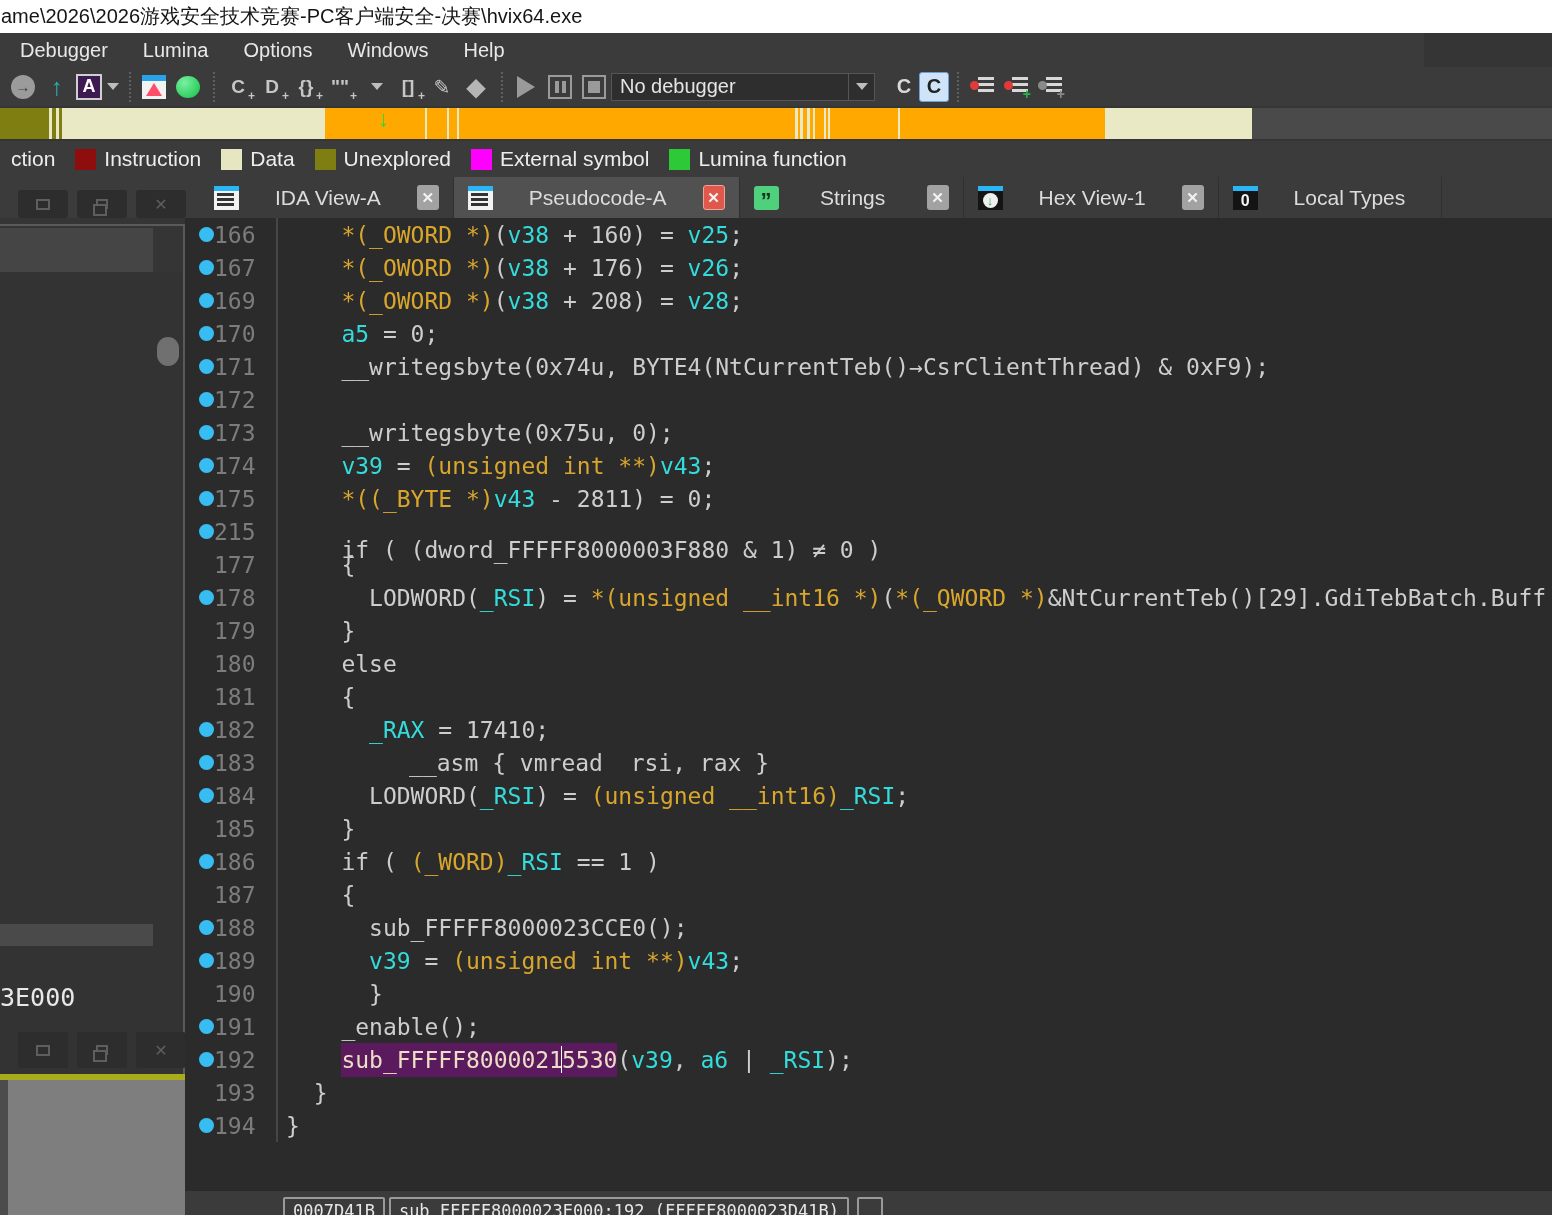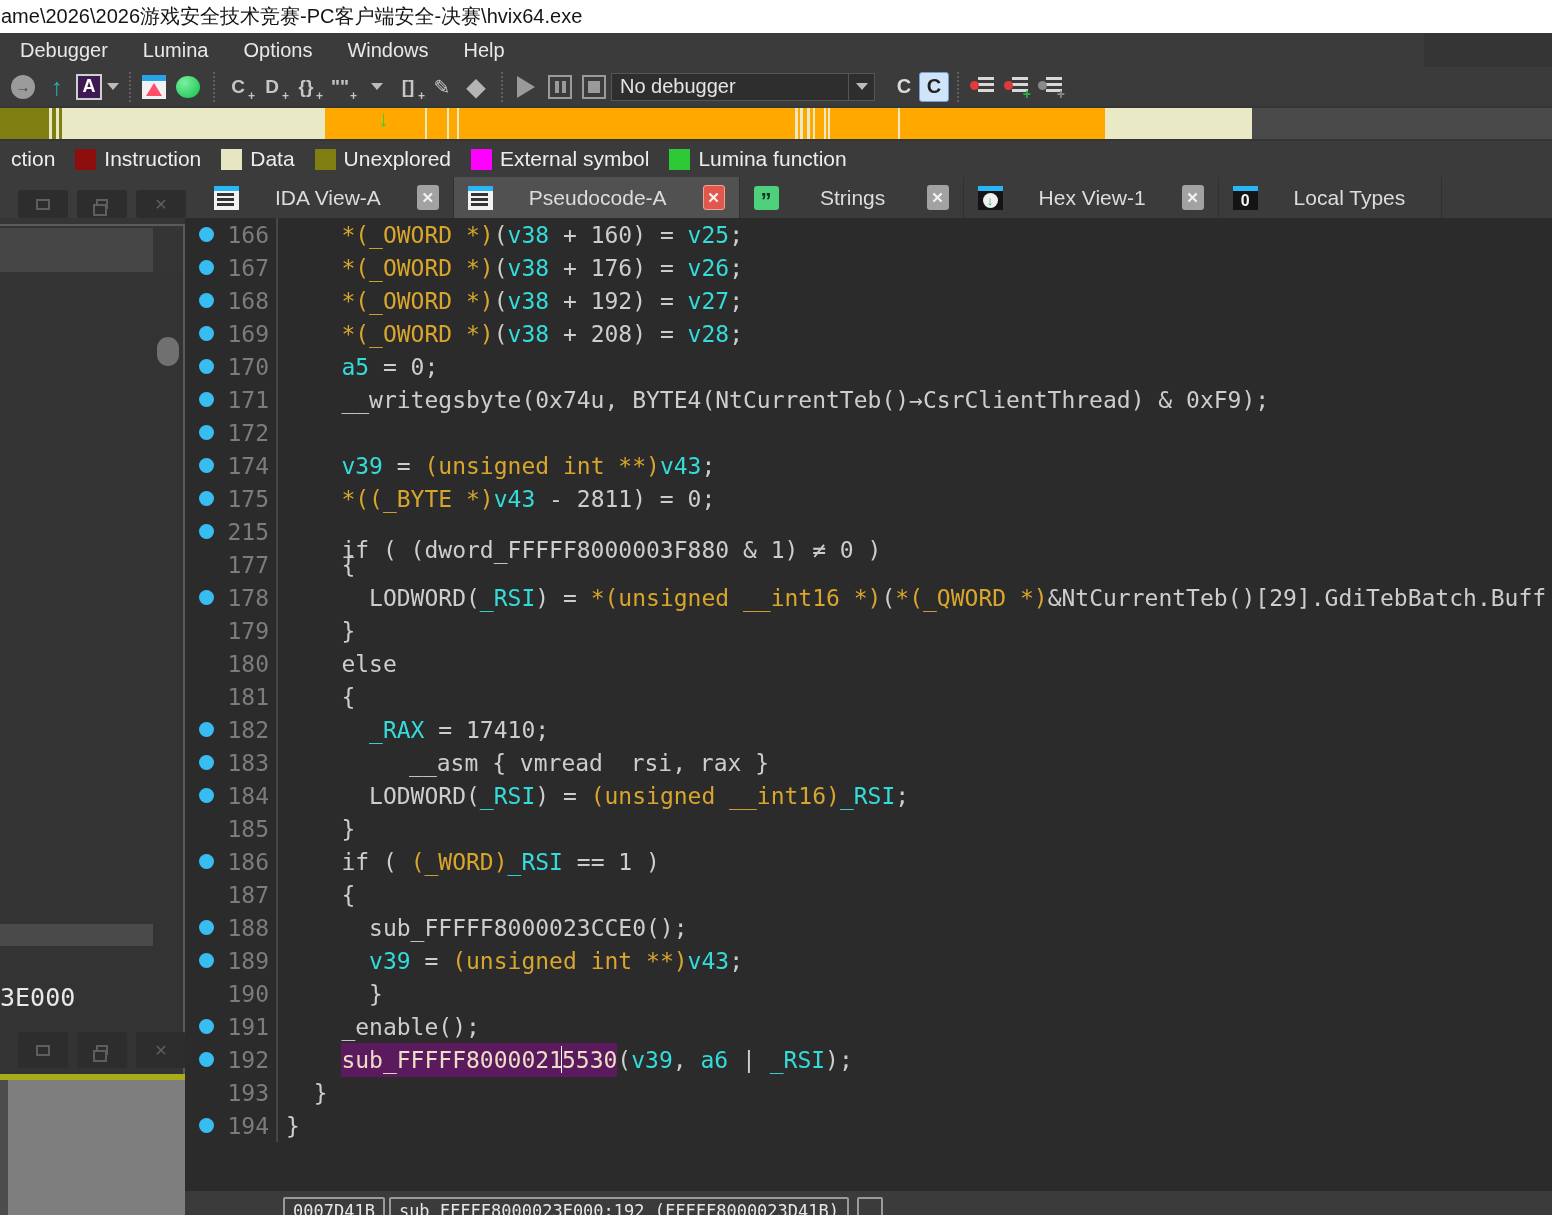--- a/index.html
+++ b/index.html
@@ -89,21 +89,21 @@
   .lgray{left:0;top:1080px;width:185px;height:135px;background:#7e7e7e}
   .lgray-dark{left:0;top:1080px;width:8px;height:135px;background:#4c4c4c}
 
   
   .code{left:185px;top:218px;width:1367px;height:972px;background:#2b2b2b;overflow:hidden;
         font-family:"DejaVu Sans Mono",monospace;font-size:23px}
   .row{height:33px;display:flex;align-items:center}
   .gutter{width:93px;height:33px;display:flex;align-items:center;flex-shrink:0;border-right:2px solid #464646}
   .bpdot{width:15px;height:15px;border-radius:50%;background:#38bdf2;margin-left:14px;flex-shrink:0}
   .bpdot.off{background:transparent}
-  .lnum{flex:1;text-align:right;padding-right:7px;color:#7c7c7c}
+  .lnum{flex:1;text-align:left;padding-right:7px;color:#7c7c7c}
   .ltext{white-space:pre;color:#cdcdcd;padding-left:8px}
   .tok-d{color:#cdcdcd}
   .tok-v{color:#34dbdb}
   .tok-y{color:#d9a62d}
   .tok-h{background:#5c1a5e;color:#eadfc4;padding:4px 0}
   .tcaret{display:inline-block;width:3px;height:27px;background:#ffffff;vertical-align:-5px;margin:0 -2px}
 
   
   .status{left:185px;top:1190px;width:1367px;height:25px;background:#3b3b3b;border-top:1px solid #2a2a2a;display:flex;align-items:flex-start}
   .sbox{margin-top:6px;border:2px solid #9a9a9a;border-radius:2px;color:#e6e6e6;font-size:17px;
@@ -331,27 +331,20 @@
       <div class="row">
         <div class="gutter">
           <span class="bpdot"></span>
           <span class="lnum">167</span>
         </div>
         <div class="ltext" style="padding-left: calc(4ch + 8px);"><span class="tok-y">*(_OWORD *)</span><span class="tok-d">(</span><span class="tok-v">v38</span><span class="tok-d"> + 176) = </span><span class="tok-v">v26</span><span class="tok-d">;</span></div>
       </div>
       <div class="row">
         <div class="gutter">
           <span class="bpdot"></span>
-          <span class="lnum">168</span>
-        </div>
-        <div class="ltext" style="padding-left: calc(4ch + 8px);"><span class="tok-y">*(_OWORD *)</span><span class="tok-d">(</span><span class="tok-v">v38</span><span class="tok-d"> + 192) = </span><span class="tok-v">v27</span><span class="tok-d">;</span></div>
-      </div>
-      <div class="row">
-        <div class="gutter">
-          <span class="bpdot"></span>
           <span class="lnum">169</span>
         </div>
         <div class="ltext" style="padding-left: calc(4ch + 8px);"><span class="tok-y">*(_OWORD *)</span><span class="tok-d">(</span><span class="tok-v">v38</span><span class="tok-d"> + 208) = </span><span class="tok-v">v28</span><span class="tok-d">;</span></div>
       </div>
       <div class="row">
         <div class="gutter">
           <span class="bpdot"></span>
           <span class="lnum">170</span>
         </div>
         <div class="ltext" style="padding-left: calc(4ch + 8px);"><span class="tok-v">a5</span><span class="tok-d"> = 0;</span></div>
@@ -361,20 +354,27 @@
           <span class="bpdot"></span>
           <span class="lnum">171</span>
         </div>
         <div class="ltext" style="padding-left: calc(4ch + 8px);"><span class="tok-d">__writegsbyte(0x74u, BYTE4(NtCurrentTeb()→CsrClientThread) &amp; 0xF9);</span></div>
       </div>
       <div class="row">
         <div class="gutter">
           <span class="bpdot"></span>
           <span class="lnum">172</span>
         </div>
+      </div>
+      <div class="row">
+        <div class="gutter">
+          <span class="bpdot"></span>
+          <span class="lnum">173</span>
+        </div>
+        <div class="ltext" style="padding-left: calc(4ch + 8px);"><span class="tok-d">__writegsbyte(0x75u, 0);</span></div>
       </div>
       <div class="row">
         <div class="gutter">
           <span class="bpdot"></span>
           <span class="lnum">174</span>
         </div>
         <div class="ltext" style="padding-left: calc(4ch + 8px);"><span class="tok-v">v39</span><span class="tok-d"> = </span><span class="tok-y">(unsigned int **)</span><span class="tok-v">v43</span><span class="tok-d">;</span></div>
       </div>
       <div class="row">
         <div class="gutter">

